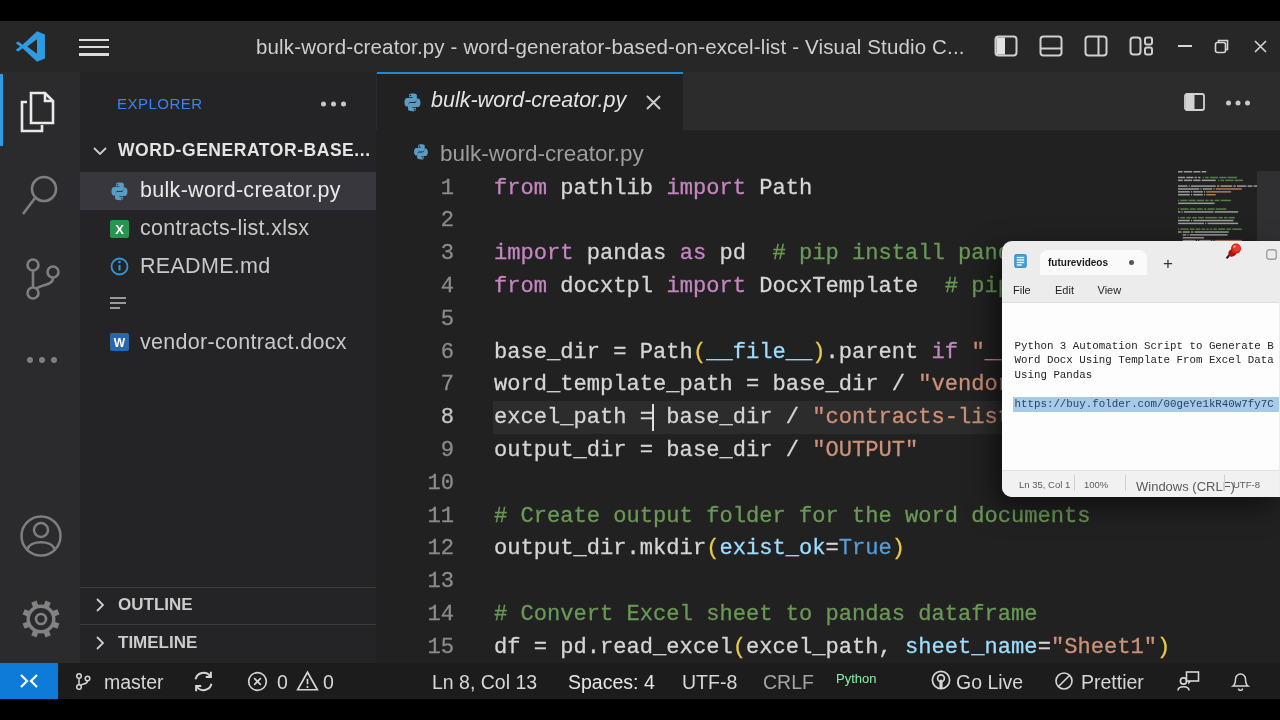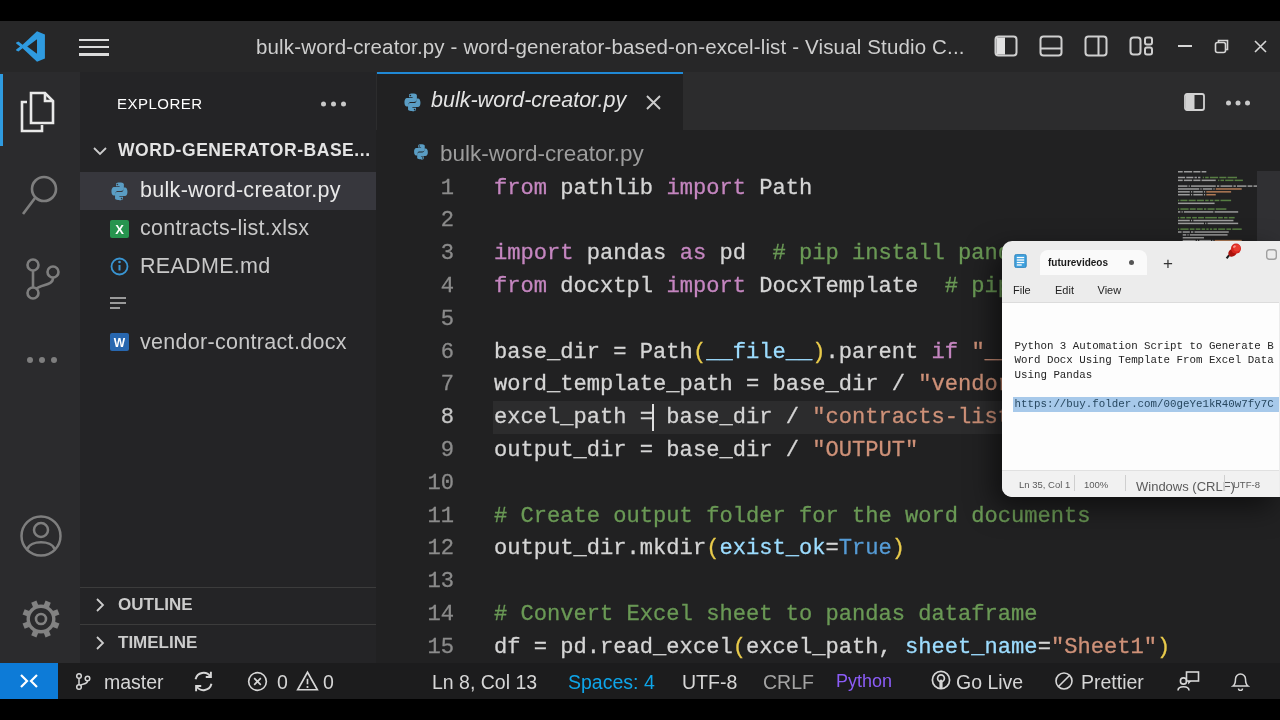--- a/index.html
+++ b/index.html
@@ -120,21 +120,21 @@
           <line x1="10.5" y1="17.2" x2="4.6" y2="14.8"></line>
           <line x1="17.2" y1="10.5" x2="14.8" y2="4.6"></line>
           <line x1="26.8" y1="10.5" x2="29.2" y2="4.6"></line>
           <line x1="33.5" y1="17.2" x2="39.4" y2="14.8"></line>
         </g>
       <circle cx="22" cy="22" r="5" fill="none" stroke="#828282" stroke-width="2.6"></circle>
     </svg>
   </div>
 
   <div id="sidebar" class="abs">
-    <div class="abs" style="left:37px;top:23px;font-size:15px;letter-spacing:.5px;color:#ffffff">EXPLORER</div>
+    <div class="abs" style="left:37px;top:23px;font-size:15px;letter-spacing:.5px;color:#3b82f6">EXPLORER</div>
     <svg class="abs" style="left:240px;top:28px" width="28" height="8" viewBox="0 0 28 8">
         <circle cx="3.5" cy="4" r="2.5" fill="#c8c8c8"></circle>
         <circle cx="13.5" cy="4" r="2.5" fill="#c8c8c8"></circle>
         <circle cx="23.5" cy="4" r="2.5" fill="#c8c8c8"></circle>
       </svg>
 
     <svg class="abs" style="left:13px;top:74px" width="14" height="10" viewBox="0 0 14 10">
       <path d="M1 2 L7 8 L13 2" fill="none" stroke="#cccccc" stroke-width="1.8"></path>
     </svg>
     <div class="abs" style="left:38px;top:68px;font-size:17.5px;letter-spacing:.55px;font-weight:bold;color:#e4e4e4">WORD-GENERATOR-BASE...</div>
@@ -397,24 +397,24 @@
     </svg>
     <div class="abs" style="left:277px;top:7.5px;font-size:19.5px;color:#d6d6d6">0</div>
     <svg class="abs" style="left:296px;top:7px" width="23" height="22" viewBox="0 0 21 20">
       <path d="M10.5 2 L19.5 18 H1.5 Z" fill="none" stroke="#d6d6d6" stroke-width="1.5"></path>
       <line x1="10.5" y1="8" x2="10.5" y2="13" stroke="#d6d6d6" stroke-width="1.5"></line>
       <circle cx="10.5" cy="15.5" r="1" fill="#d6d6d6"></circle>
     </svg>
     <div class="abs" style="left:323px;top:7.5px;font-size:19.5px;color:#d6d6d6">0</div>
 
     <div class="abs" style="left:432px;top:7.5px;font-size:19.5px;color:#d6d6d6">Ln 8, Col 13</div>
-    <div class="abs" style="left:568px;top:7.5px;font-size:19.5px;color:#0ea5e9">Spaces: 4</div>
+    <div class="abs" style="left:568px;top:7.5px;font-size:19.5px;color:#e5e5e5">Spaces: 4</div>
     <div class="abs" style="left:682px;top:7.5px;font-size:19.5px;color:#d6d6d6">UTF-8</div>
     <div class="abs" style="left:763px;top:7.5px;font-size:19.5px;color:#a3a3a3">CRLF</div>
-    <div class="abs" style="left:836px;top:7.5px;font-size:18px;color:#8b5cf6">Python</div>
+    <div class="abs" style="left:836px;top:7.5px;font-size:13px;color:#86efac">Python</div>
 
     <svg class="abs" style="left:930px;top:7px" width="22" height="22" viewBox="0 0 22 22">
       <circle cx="11" cy="10" r="8.6" fill="none" stroke="#d6d6d6" stroke-width="1.7"></circle>
       <circle cx="11" cy="8.2" r="3.4" fill="none" stroke="#d6d6d6" stroke-width="1.7"></circle>
       <rect x="9.4" y="9.5" width="3.2" height="9" rx="1.6" fill="#d6d6d6"></rect>
     </svg>
     <div class="abs" style="left:956px;top:7.5px;font-size:19.5px;color:#d6d6d6">Go Live</div>
 
     <svg class="abs" style="left:1054px;top:8px" width="20" height="20" viewBox="0 0 20 20">
       <circle cx="10" cy="10" r="8" fill="none" stroke="#d6d6d6" stroke-width="1.6"></circle>

